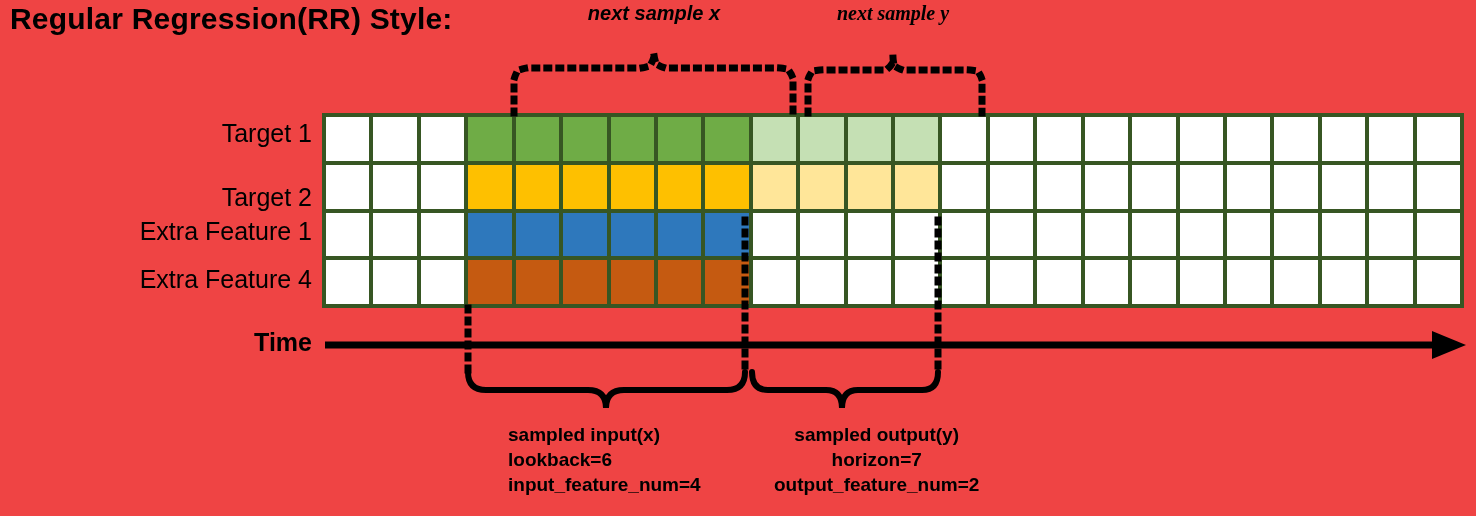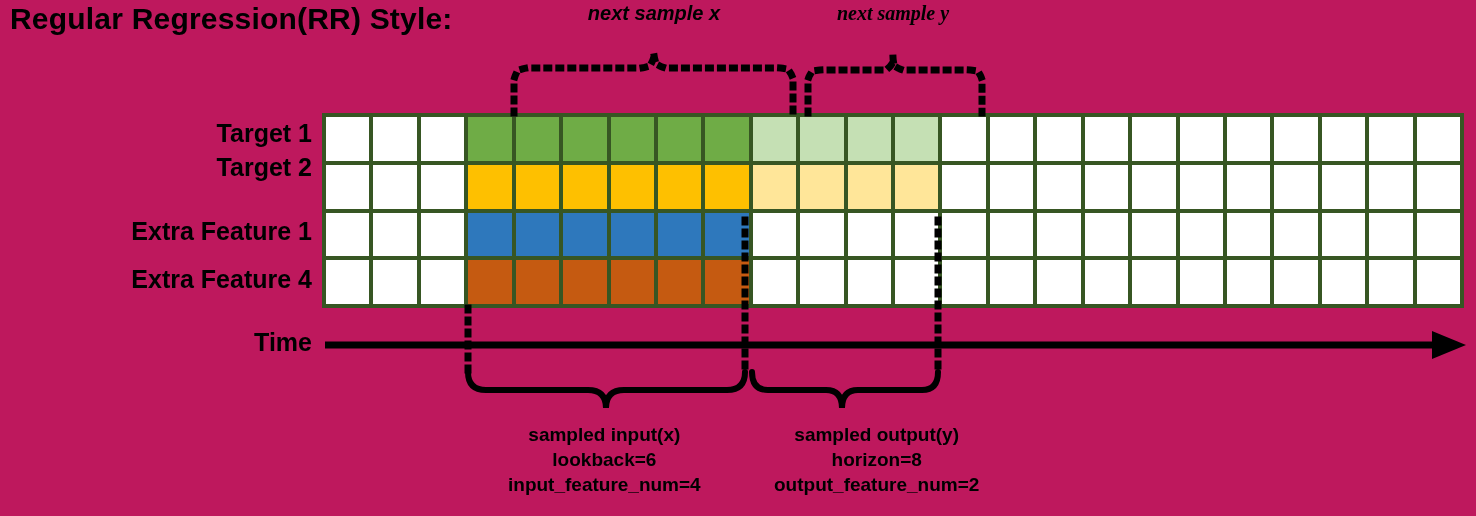--- a/index.html
+++ b/index.html
@@ -8,21 +8,21 @@
     background: #ffffff;
   }
   body {
     font-family: "Liberation Sans", sans-serif;
   }
   #root {
     position: relative;
     width: 1476px;
     height: 516px;
     overflow: hidden;
-    background: #be185d;
+    background: #ef4444;
   }
   .abs { position: absolute; }
 
   #title {
     left: 10px;
     top: 2px;
     font-size: 30px;
     font-weight: 700;
     color: #000000;
     letter-spacing: 0.2px;
@@ -52,21 +52,21 @@
     box-sizing: border-box;
   }
   .cell {
     background: #ffffff;
     width: 100%;
     height: 100%;
   }
 
   .row-label {
     font-size: 25px;
-    font-weight: 700;
+    font-weight: 400;
     color: #000000;
     white-space: nowrap;
     text-align: right;
     right: 1164px;
   }
 
   #time-label {
     right: 1164px;
     top: 328px;
     font-size: 25px;
@@ -96,21 +96,21 @@
 <body>
 
 <div id="root">
 
   <div class="abs" id="title">Regular Regression(RR) Style:</div>
 
   <div class="abs top-label" id="top-label-0" style="top: 2px; left: 544px; width: 220px;">next sample x</div>
   <div class="abs top-label" id="top-label-1" style="top: 2px; left: 783px; width: 220px; font-family: Liberation Serif, serif;">next sample y</div>
 
   <div class="abs row-label" id="row-label-0" style="top: 119px;">Target 1</div>
-  <div class="abs row-label" id="row-label-1" style="top: 153px; margin-left: 20px;">Target 2</div>
+  <div class="abs row-label" id="row-label-1" style="top: 183px; margin-left: 20px;">Target 2</div>
   <div class="abs row-label" id="row-label-2" style="top: 216.5px;">Extra Feature 1</div>
   <div class="abs row-label" id="row-label-3" style="top: 265.25px;">Extra Feature 4</div>
 
   <div class="abs" id="time-label">Time</div>
 
   <div class="abs" id="grid">
       <div class="cell" style="background: rgb(255, 255, 255);"></div>
       <div class="cell" style="background: rgb(255, 255, 255);"></div>
       <div class="cell" style="background: rgb(255, 255, 255);"></div>
       <div class="cell" style="background: rgb(111, 172, 70);"></div>
@@ -201,28 +201,28 @@
       <div class="cell" style="background: rgb(255, 255, 255);"></div>
       <div class="cell" style="background: rgb(255, 255, 255);"></div>
       <div class="cell" style="background: rgb(255, 255, 255);"></div>
       <div class="cell" style="background: rgb(255, 255, 255);"></div>
       <div class="cell" style="background: rgb(255, 255, 255);"></div>
       <div class="cell" style="background: rgb(255, 255, 255);"></div>
       <div class="cell" style="background: rgb(255, 255, 255);"></div>
       <div class="cell" style="background: rgb(255, 255, 255);"></div>
     </div>
 
-  <div class="abs bottom-text" id="bottom-0" style="left: 508px; top: 422px; text-align: center;">
+  <div class="abs bottom-text" id="bottom-0" style="left: 508px; top: 422px;">
       <div>sampled input(x)</div>
       <div>lookback=6</div>
       <div>input_feature_num=4</div>
     </div>
   <div class="abs bottom-text" id="bottom-1" style="left: 774px; top: 422px; text-align: center;">
       <div>sampled output(y)</div>
-      <div>horizon=8</div>
+      <div>horizon=7</div>
       <div>output_feature_num=2</div>
     </div>
 
   <svg class="abs overlay" id="overlay" viewBox="0 0 1476 516">
 
     <path d="M 514 113 L 514 83 Q 514 68 529 68 L 639 68 Q 654 68 654 53 Q 654 68 669 68 L 779 68 Q 793 68 793 83 L 793 113" fill="none" stroke="#000000" stroke-width="7" stroke-dasharray="2 10" stroke-linecap="square"></path>
 
     <path d="M 808 113 L 808 83 Q 808 70 821 70 L 880 70 Q 893 70 893 57 Q 893 70 906 70 L 969 70 Q 982 70 982 83 L 982 113" fill="none" stroke="#000000" stroke-width="7" stroke-dasharray="2 10" stroke-linecap="square"></path>
 
     <path d="M 468 308 L 468 372" fill="none" stroke="#000000" stroke-width="7" stroke-dasharray="2 10" stroke-linecap="square"></path>

